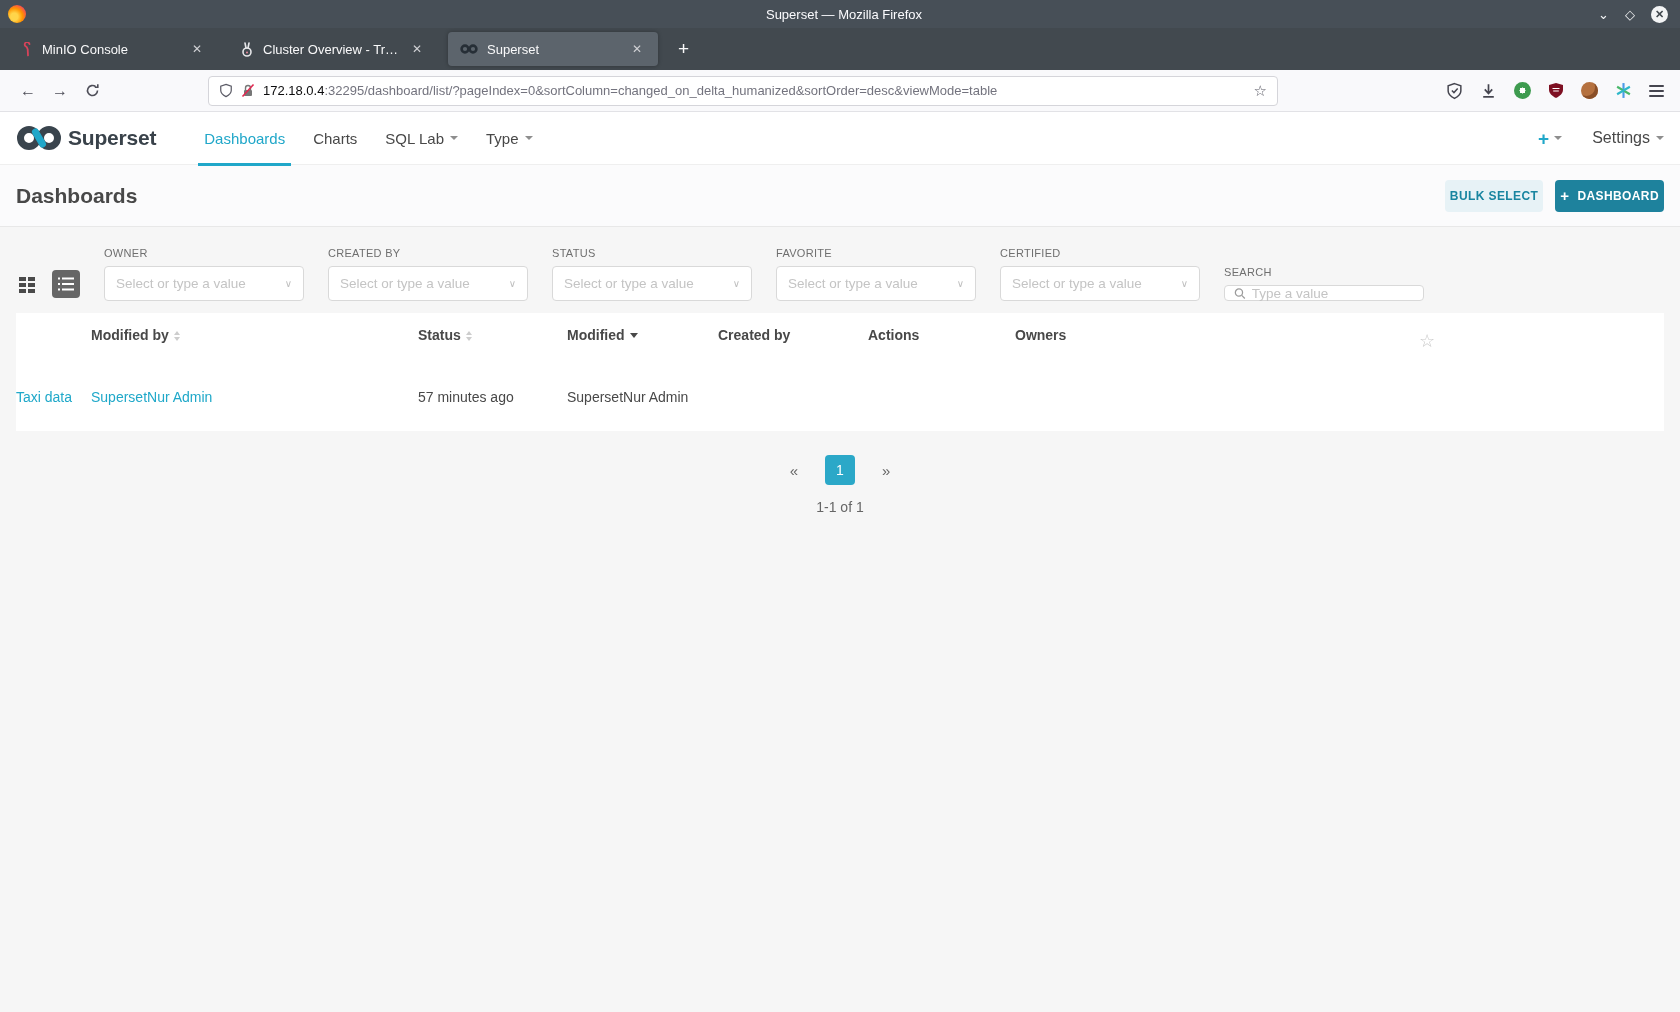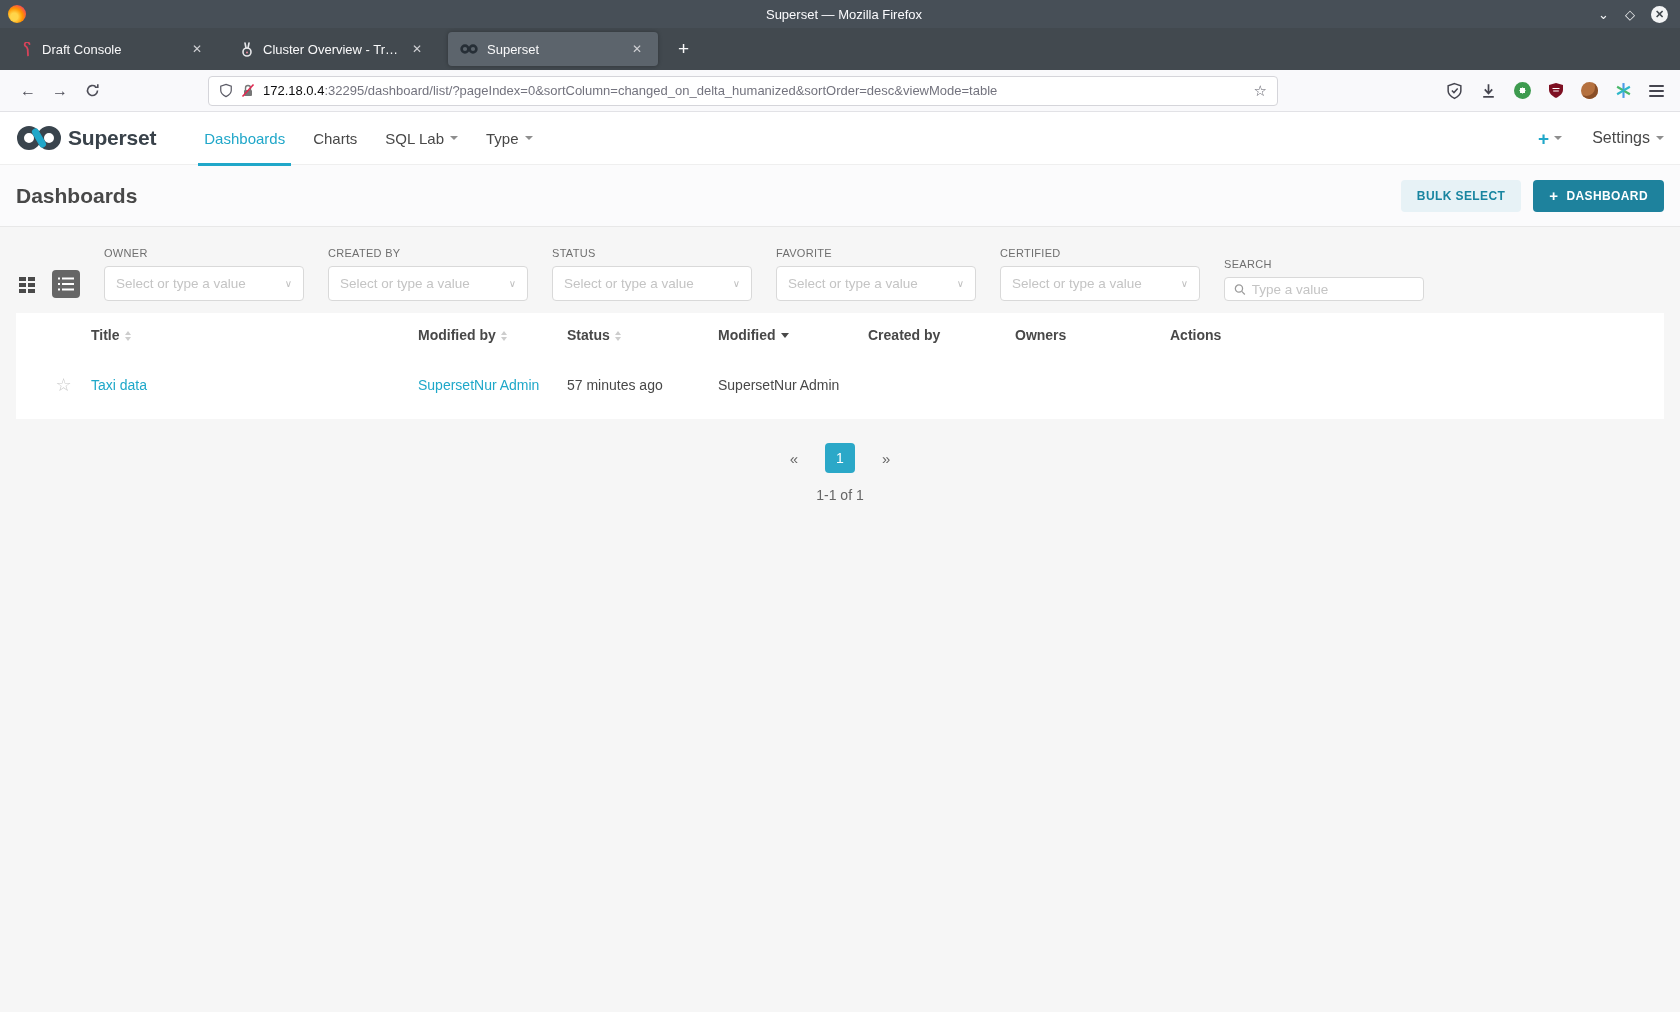--- a/index.html
+++ b/index.html
@@ -51,34 +51,34 @@
   .nav-right { margin-left:auto; display:flex; align-items:center; gap:30px; }
   .plus-link { display:flex; align-items:center; gap:5px; }
   .plus-glyph { color:#20A7C9; font-size:19px; font-weight:bold; line-height:1; }
   .settings-link { display:flex; align-items:center; gap:6px; font-size:16px; color:#484848; }
 
   
   .page-header { height:62px; background:#FBFBFC; border-bottom:1px solid #E8E8E8; display:flex; align-items:center; padding:0 16px; }
   .page-title { font-size:21px; font-weight:bold; color:#484848; }
   .header-actions { margin-left:auto; display:flex; gap:12px; }
   .btn { height:32px; border:none; border-radius:4px; font-family:inherit; font-size:12px; font-weight:bold; letter-spacing:.4px;
-         display:flex; align-items:center; justify-content:center; padding:0 16px; }
+         display:flex; align-items:center; justify-content:center; padding:0 5px; }
   .btn-secondary { background:#E7F2F6; color:#1985A0; }
   .btn-primary { background:#1E829D; color:#fff; gap:8px; }
   .btn-primary .plus { font-size:15px; font-weight:bold; }
 
   
   .filter-row { display:flex; align-items:flex-end; gap:24px; padding:20px 16px 0 18px; }
   .view-toggles { display:flex; align-items:center; gap:15px; height:32px; margin-bottom:1px; }
   .filter-group { width:200px; }
   .filter-label { font-size:11px; color:#6F6F6F; letter-spacing:.3px; margin-bottom:7px; }
   .select-box { height:35px; background:#fff; border:1px solid #D9D9D9; border-radius:4px;
                 display:flex; align-items:center; padding:0 11px; font-size:13.5px; color:#C4C4C4; }
   .select-chev { margin-left:auto; color:#BFBFBF; font-size:10px; }
-  .search-box { height:24px; background:#fff; border:1px solid #D9D9D9; border-radius:4px;
+  .search-box { height:16px; background:#fff; border:1px solid #D9D9D9; border-radius:4px;
                 display:flex; align-items:center; padding:0 9px; gap:6px; }
   .search-box input { border:none; outline:none; font-family:inherit; font-size:13.5px; width:100%; color:#484848; background:transparent; }
   .search-box input::placeholder { color:#C4C4C4; }
 
   
   .card { background:#fff; margin:12px 16px 0; padding-bottom:6px; }
   .grid-table { display:grid; grid-template-columns:75px 327px 149px 151px 150px 147px 155px 1fr; }
   .hcell { height:44px; display:flex; align-items:center; gap:5px; font-size:14px; font-weight:bold; color:#484848; }
   .cell { height:56px; display:flex; align-items:center; font-size:14px; color:#484848; }
   .star-cell { justify-content:center; padding-left:20px; }
@@ -111,21 +111,21 @@
     <span class="win-btn">◇</span>
     <span class="close-circle">✕</span>
   </div>
 </div>
 
 <div class="tabbar">
   <div class="tab">
     <svg width="13" height="15" viewBox="0 0 13 15">
       <path d="M9.5 2.2 a2.4 2.4 0 1 0 -4.4 1.6 q2.2 1.4 2.6 3.6 l0.3 6" fill="none" stroke="#D8435A" stroke-width="1.8" stroke-linecap="round"></path>
     </svg>
-    <span class="tab-label">Draft Console</span>
+    <span class="tab-label">MinIO Console</span>
     <span class="tab-close">✕</span>
   </div>
   <div class="tab">
     <svg width="14" height="15" viewBox="0 0 14 15">
       <path d="M5 1 l1 5 M9 1 l-1 5" stroke="#E6E7EA" stroke-width="1.6" fill="none" stroke-linecap="round"></path>
       <circle cx="7" cy="10" r="4" fill="none" stroke="#E6E7EA" stroke-width="1.6"></circle>
       <circle cx="7" cy="10.5" r="1" fill="#E88A9B"></circle>
     </svg>
     <span class="tab-label">Cluster Overview - Trino</span>
     <span class="tab-close">✕</span>
@@ -301,27 +301,20 @@
       <input type="text" placeholder="Type a value" style="">
     </div>
   </div>
 </div>
 
 <div class="card">
   <div class="grid-table">
 
     <div class="hcell star-cell"></div>
     <div class="hcell">
-      <span>Title</span>
-      <span class="sorters">
-          <span class="tri-up"></span>
-          <span class="tri-down"></span>
-        </span>
-    </div>
-    <div class="hcell">
       <span>Modified by</span>
       <span class="sorters">
           <span class="tri-up"></span>
           <span class="tri-down"></span>
         </span>
     </div>
     <div class="hcell">
       <span>Status</span>
       <span class="sorters">
           <span class="tri-up"></span>
@@ -329,24 +322,24 @@
         </span>
     </div>
     <div class="hcell">
       <span>Modified</span>
       <span class="tri-down active"></span>
     </div>
     <div class="hcell">
       <span>Created by</span>
     </div>
     <div class="hcell">
+      <span>Actions</span>
+    </div>
+    <div class="hcell">
       <span>Owners</span>
-    </div>
-    <div class="hcell">
-      <span>Actions</span>
     </div>
 
     <div class="cell star-cell">
         <span class="fav-star">☆</span>
       </div>
     <div class="cell">
         <span class="link">Taxi data</span>
       </div>
     <div class="cell">
         <span class="link">SupersetNur Admin</span>

